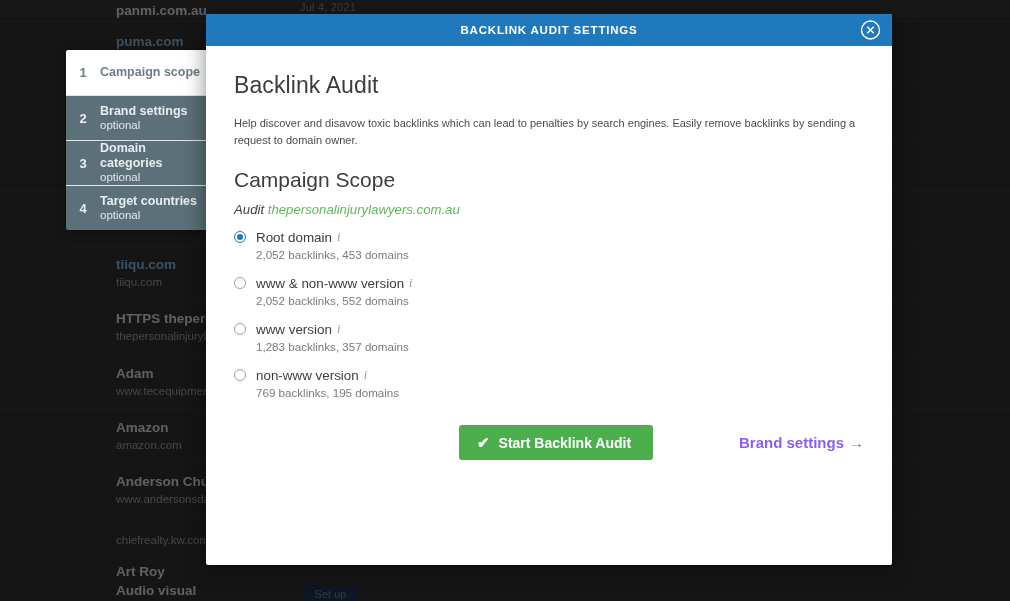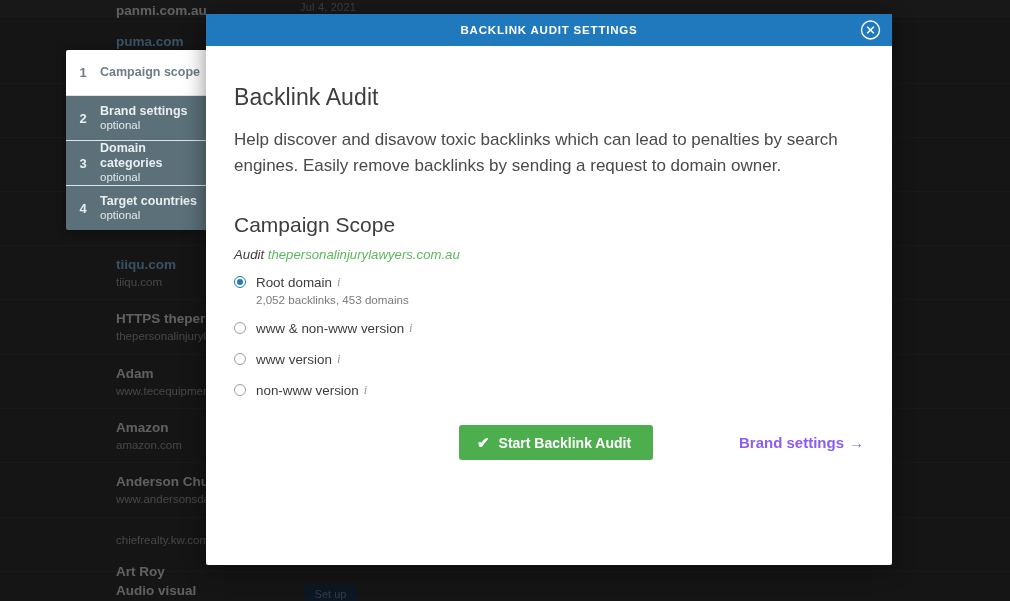--- a/index.html
+++ b/index.html
@@ -143,39 +143,39 @@
   #close-btn {
     position: absolute;
     right: 11px;
     top: 50%;
     transform: translateY(-50%);
     width: 21px; height: 21px;
     cursor: pointer;
   }
 
   #modal-body {
-    padding: 38px 28px 0 28px;
+    padding: 26px 28px 0 28px;
     height: 446px;
     position: relative;
   }
 
   h1.heading {
     font-size: 23px;
     font-weight: normal;
     color: #3d3d3d;
     letter-spacing: .1px;
     margin-bottom: 16px;
   }
 
   p.desc {
-    font-size: 17px;
+    font-size: 11px;
     color: #4a4a4a;
     line-height: 1.5;
     max-width: 625px;
-    margin-bottom: 35px;
+    margin-bottom: 20px;
   }
 
   h2.subheading {
     font-size: 21px;
     font-weight: normal;
     color: #3d3d3d;
     margin-bottom: 10px;
   }
 
   .audit-line {
@@ -373,23 +373,23 @@
 
     <h2 class="subheading">Campaign Scope</h2>
 
     <div class="audit-line">
       <span>Audit</span>
       <span class="domain">thepersonalinjurylawyers.com.au</span>
     </div>
 
     <div id="scope-options">
         <div class="radio-option selected"><span class="radio-mark"></span><span class="radio-label">Root domain</span><span class="info-icon">i</span><div class="radio-sub">2,052 backlinks, 453 domains</div></div>
-        <div class="radio-option"><span class="radio-mark"></span><span class="radio-label">www &amp; non-www version</span><span class="info-icon">i</span></div>
-        <div class="radio-option"><span class="radio-mark"></span><span class="radio-label">www version</span><span class="info-icon">i</span></div>
-        <div class="radio-option"><span class="radio-mark"></span><span class="radio-label">non-www version</span><span class="info-icon">i</span></div>
+        <div class="radio-option"><span class="radio-mark"></span><span class="radio-label">www &amp; non-www version</span><span class="info-icon">i</span><div class="radio-sub">2,052 backlinks, 552 domains</div></div>
+        <div class="radio-option"><span class="radio-mark"></span><span class="radio-label">www version</span><span class="info-icon">i</span><div class="radio-sub">1,283 backlinks, 357 domains</div></div>
+        <div class="radio-option"><span class="radio-mark"></span><span class="radio-label">non-www version</span><span class="info-icon">i</span><div class="radio-sub">769 backlinks, 195 domains</div></div>
       </div>
 
     <div id="modal-footer">
       <button id="start-audit-btn">
         <span class="check">✔</span>
         <span>Start Backlink Audit</span>
       </button>
       <a id="brand-settings-link">
         <span>Brand settings</span><span class="arrow">→</span>
       </a>

